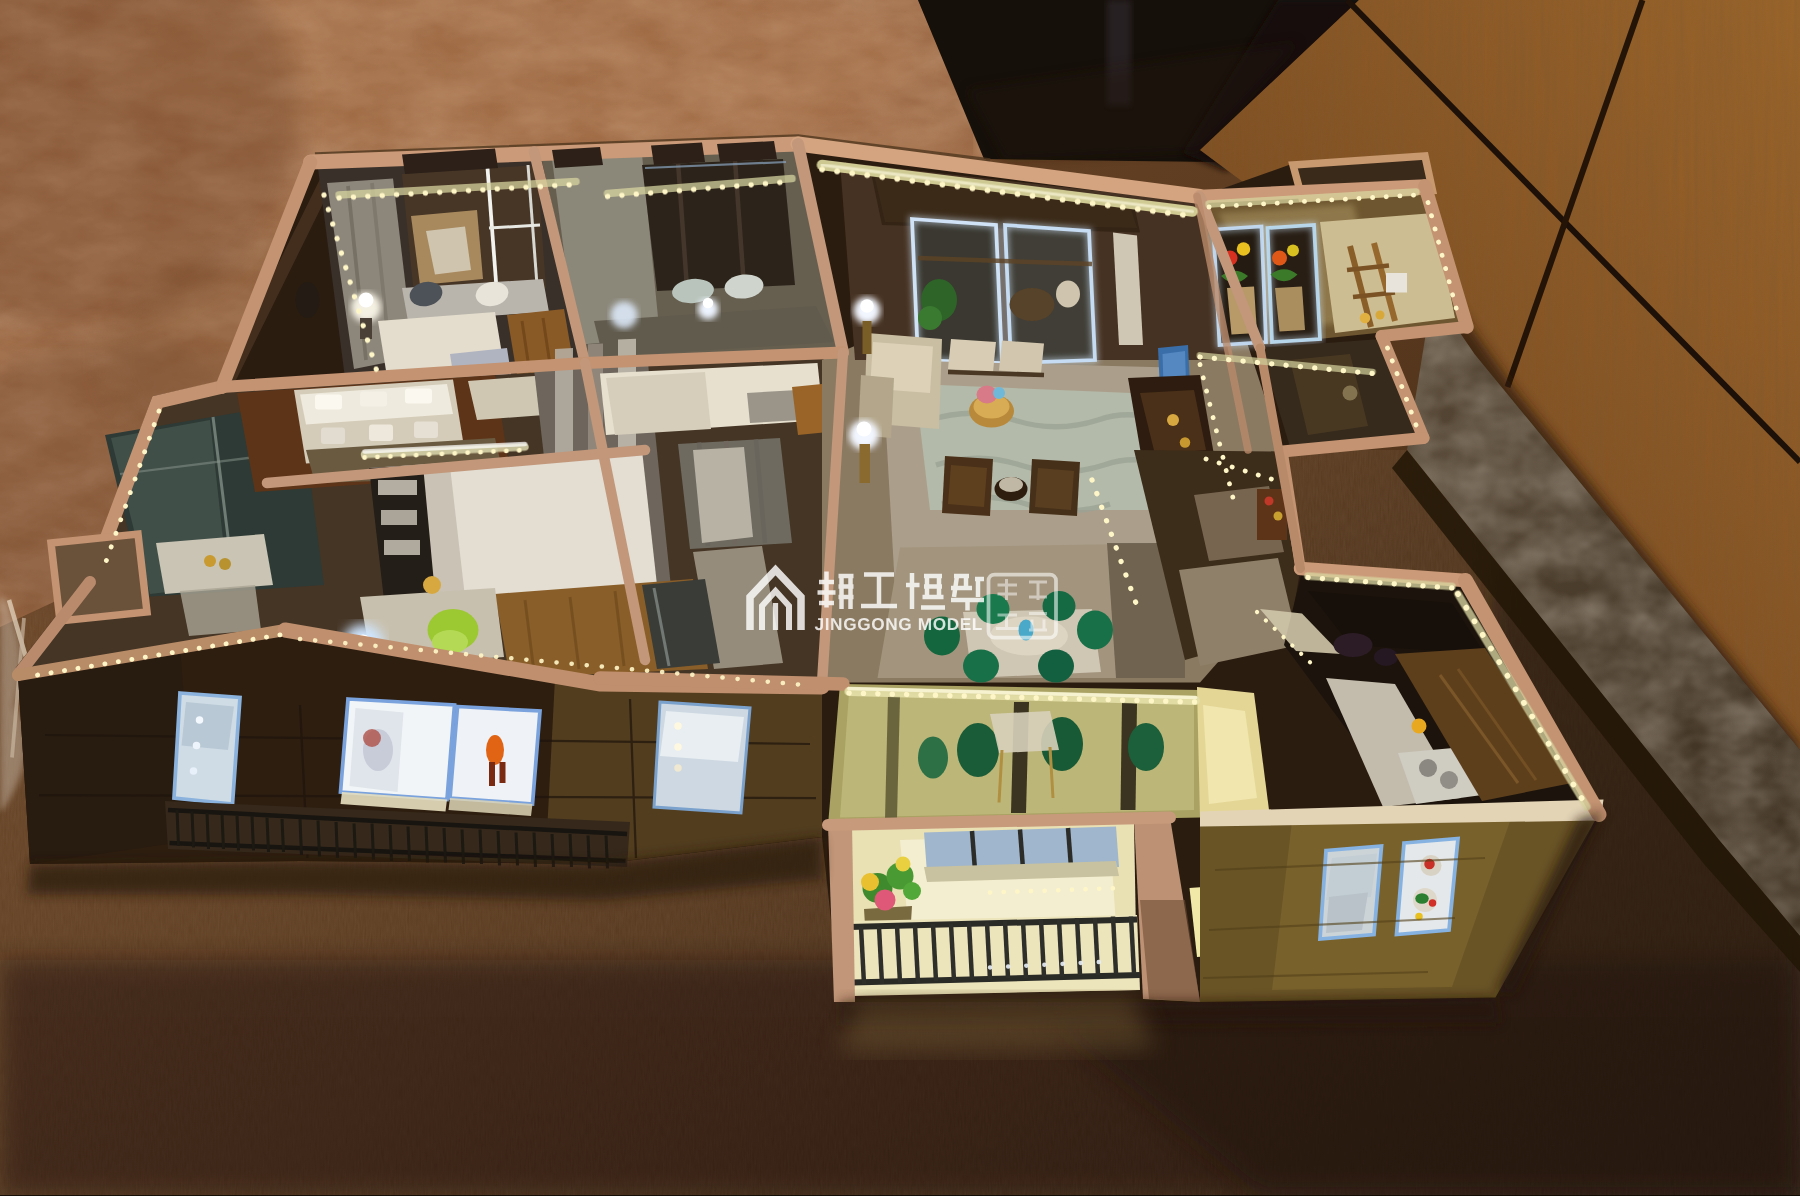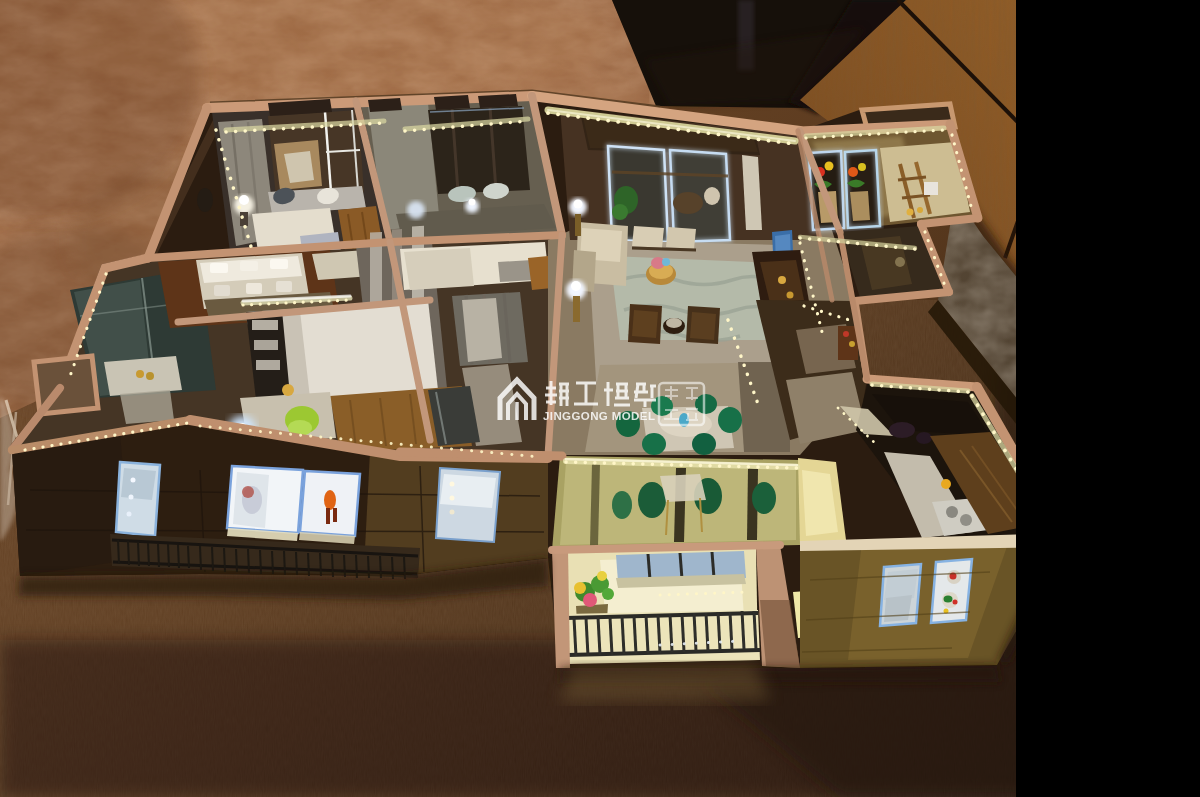--- a/index.html
+++ b/index.html
@@ -1,16 +1,16 @@
 <!DOCTYPE html>
 <html><head>
 <meta charset="utf-8">
 <style>
 html,body{margin:0;padding:0;background:#000;}
-  #scene{width:1016px;height:797px;position:relative;overflow:hidden;font-family:"Liberation Sans",sans-serif;}
+  #scene{width:1200px;height:797px;position:relative;overflow:hidden;font-family:"Liberation Sans",sans-serif;}
 </style>
 </head>
 <body>
 <div id="scene">
 <svg width="1200" height="797" viewBox="0 0 1200 797">
 <defs>
   <linearGradient id="carpetG" x1="0" y1="0" x2="1" y2="1">
     <stop offset="0" stop-color="#744b2a"></stop>
     <stop offset="0.45" stop-color="#5d3c20"></stop>
     <stop offset="1" stop-color="#33200f"></stop>

